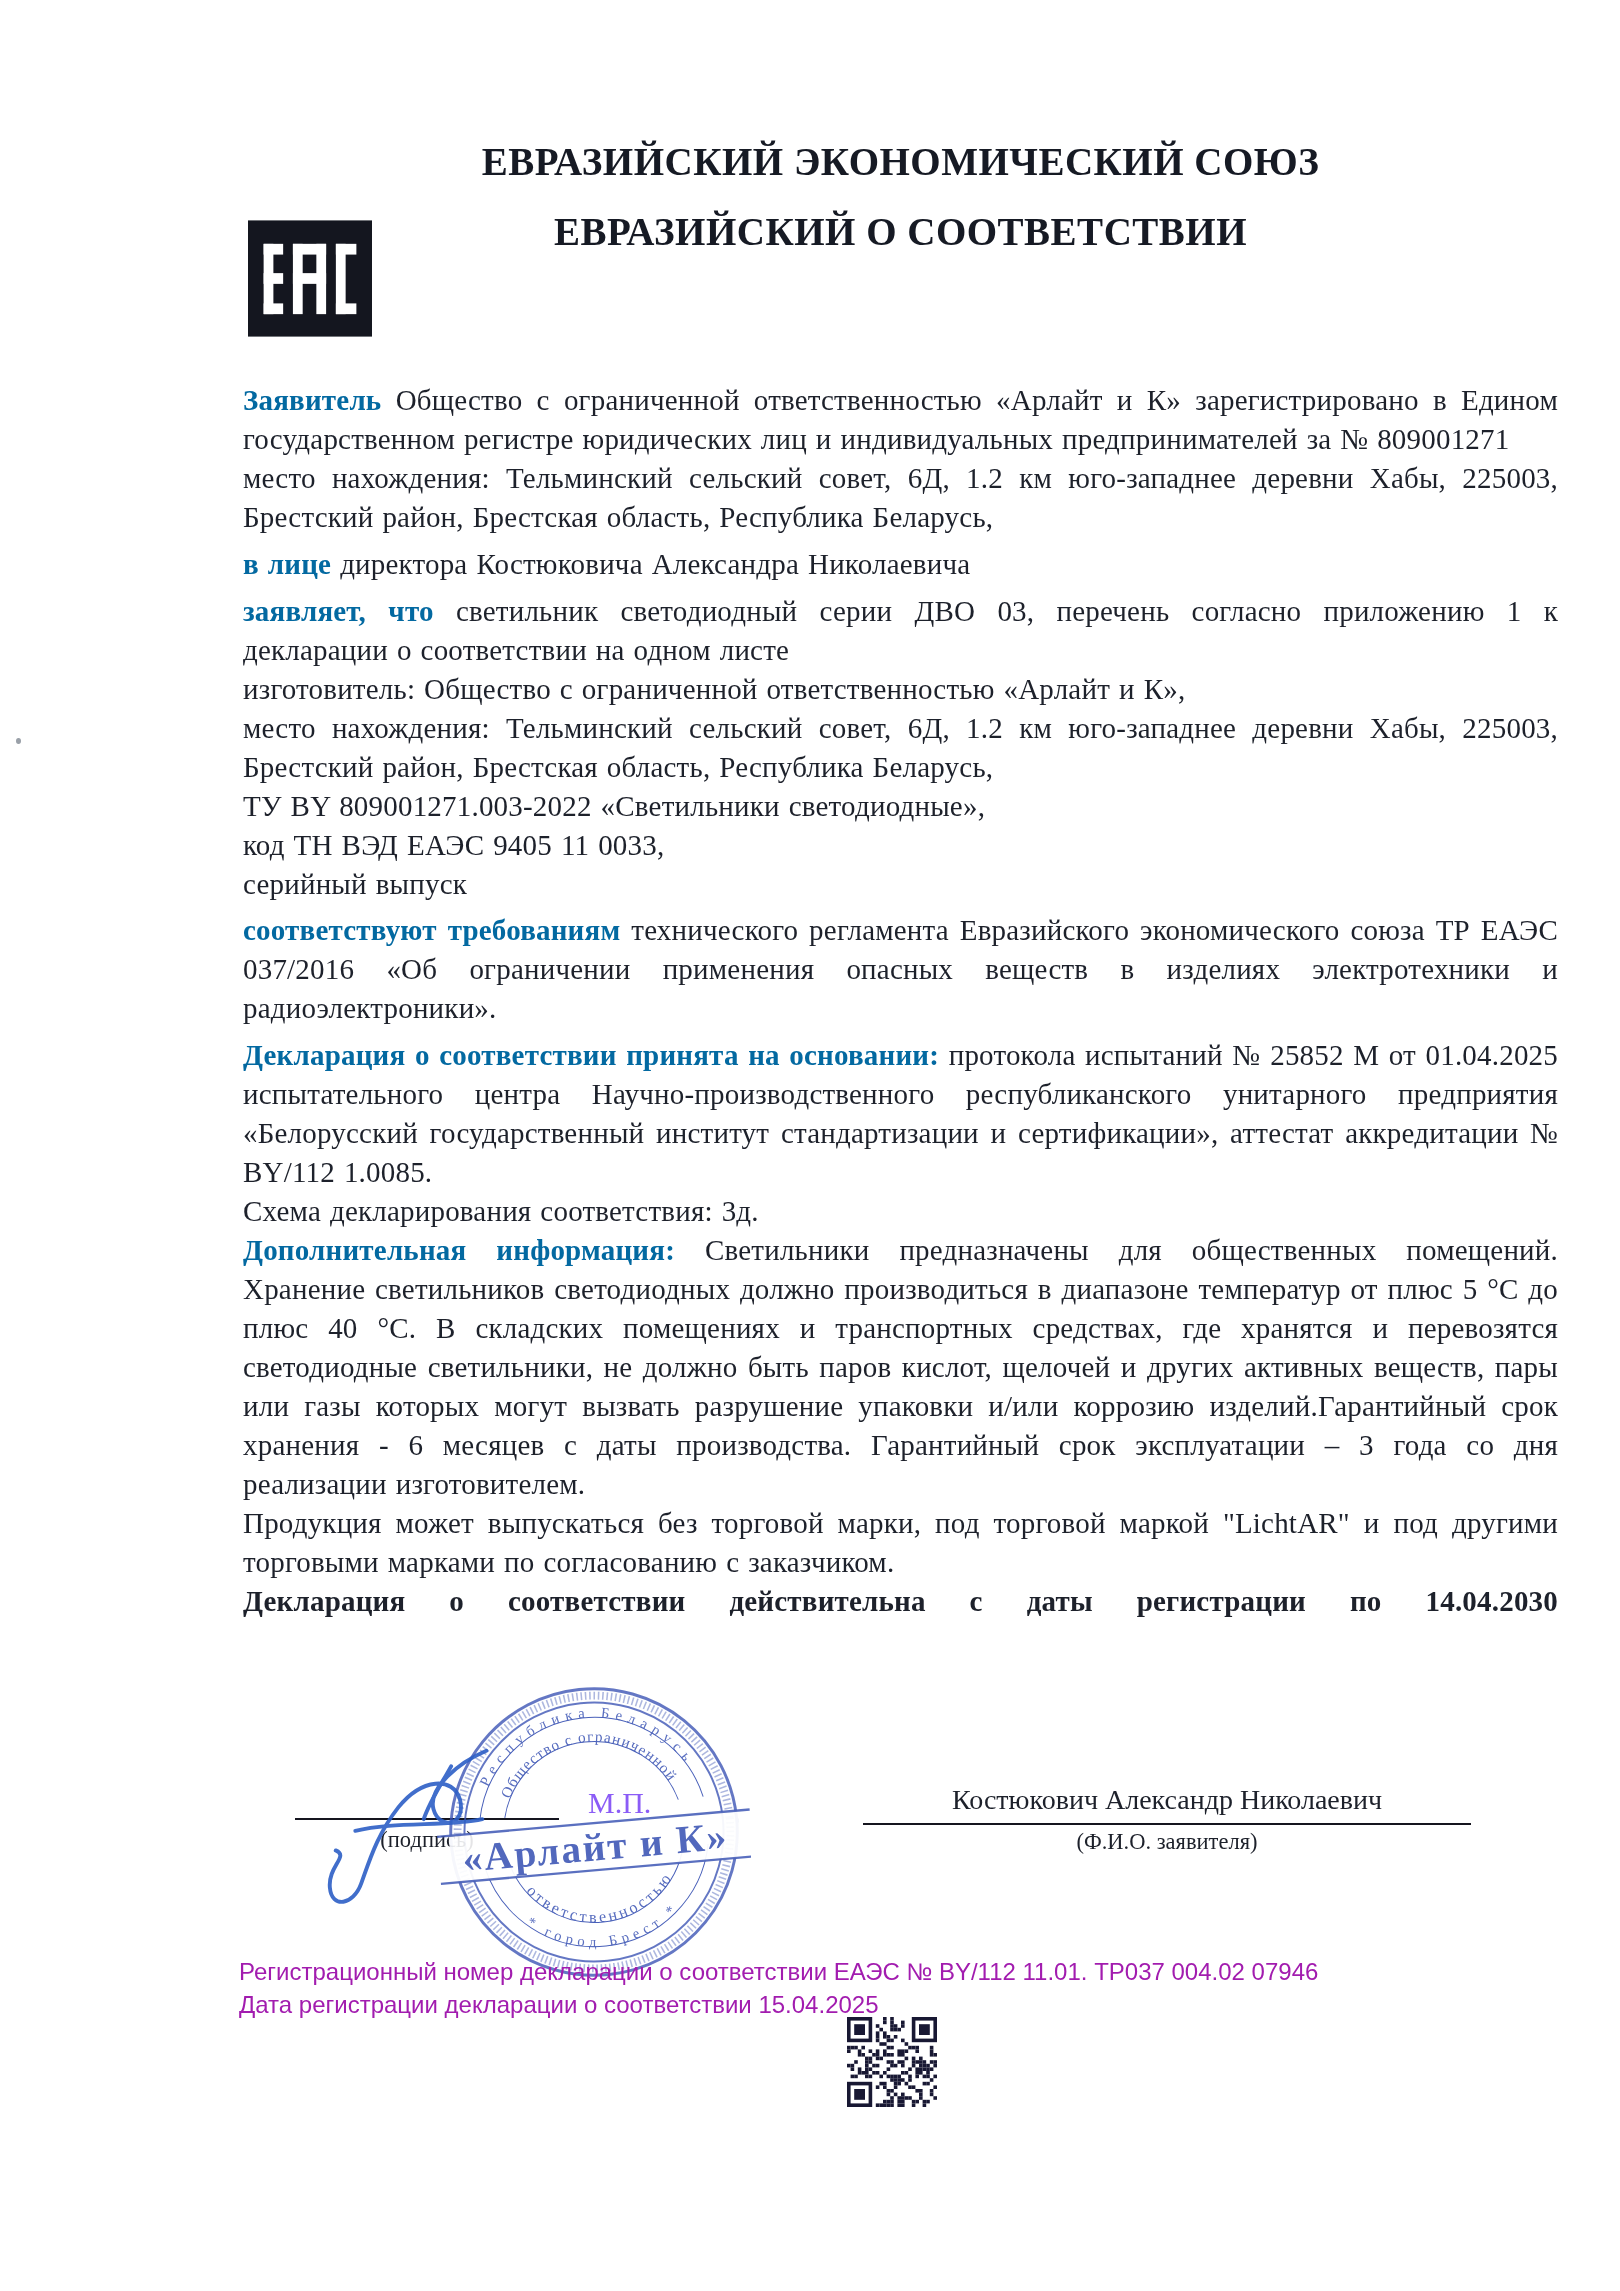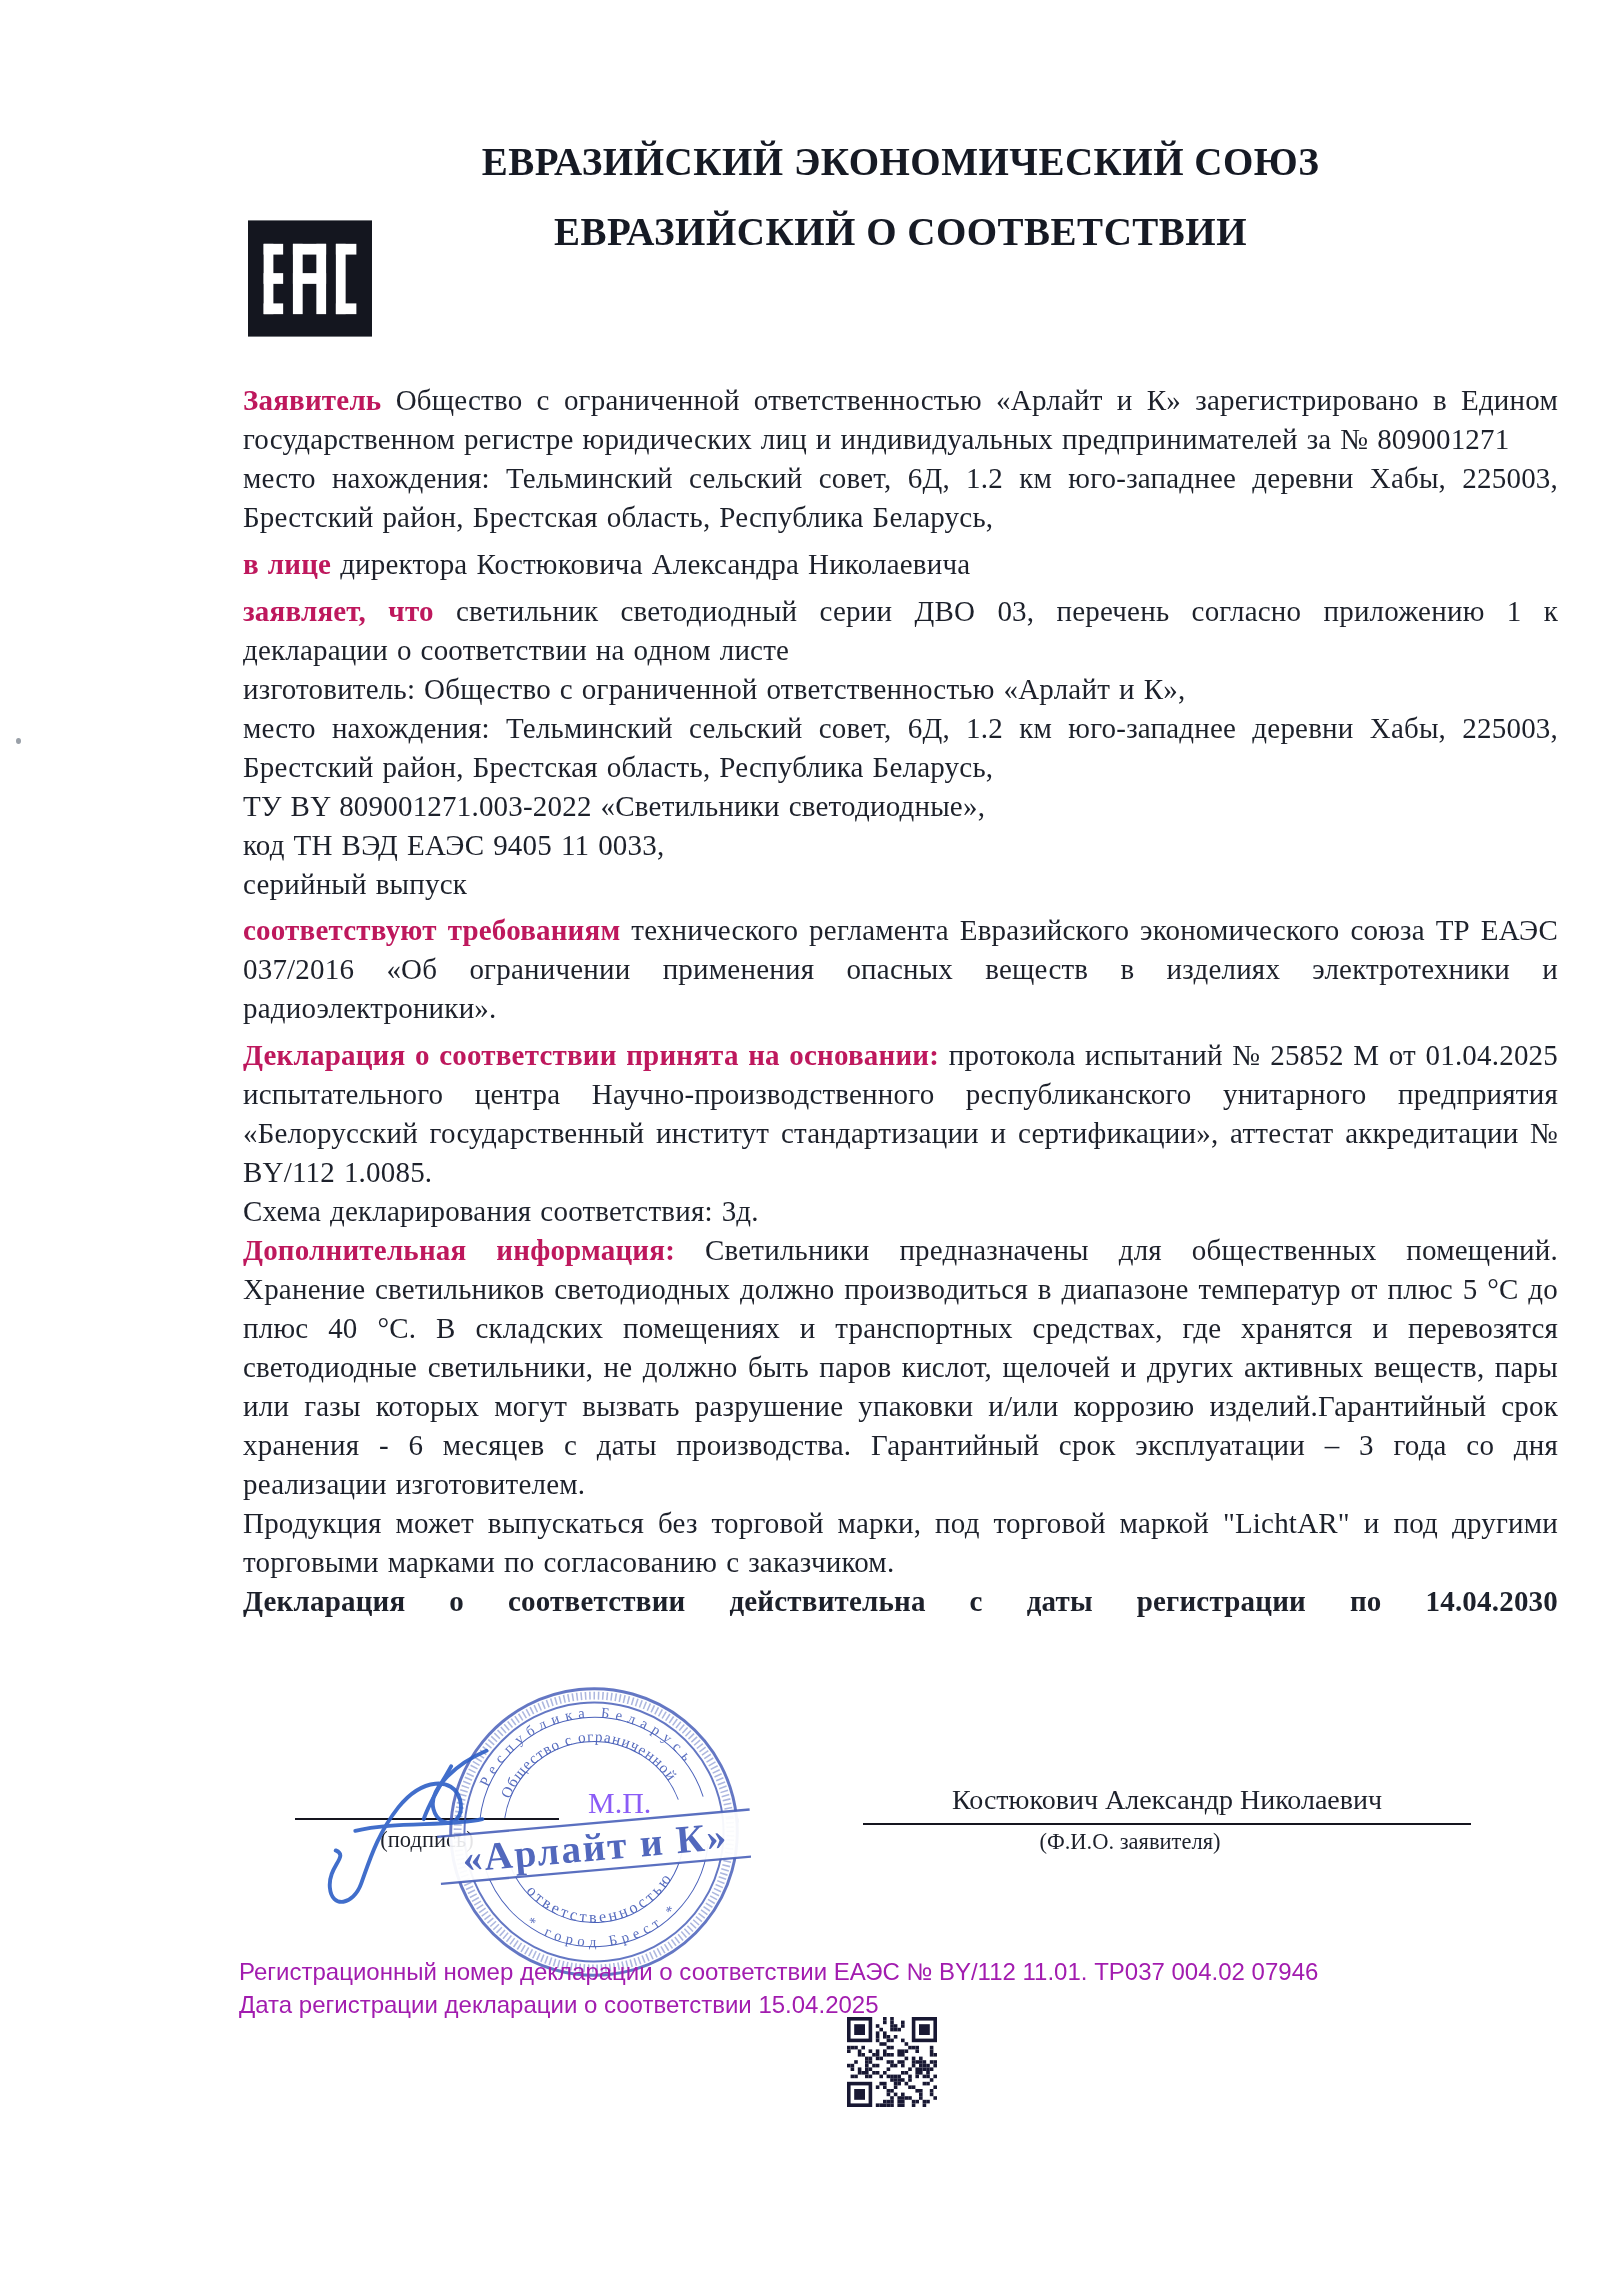--- a/index.html
+++ b/index.html
@@ -23,30 +23,30 @@
   
   .eac-logo{position:absolute;left:248px;top:220px;width:124px;height:117px;}
   
   .doc-body{
     position:absolute;left:243px;top:381px;width:1315px;
     font-size:29px;line-height:39px;text-align:justify;
     letter-spacing:0.2px;word-spacing:1.5px;
   }
   .doc-body p{margin:0;}
   .doc-body p.gap{margin-top:7.8px;}
-  .doc-body b{font-weight:bold;color:#be185d;}
+  .doc-body b{font-weight:bold;color:#0369a1;}
   .validity-l1{font-weight:bold;text-align:justify;text-align-last:justify;margin-top:9.8px;}
   .validity-l2{font-weight:bold;}
   
   .mp-label{position:absolute;left:588px;top:1786px;font-size:30px;color:#8b5cf6;}
   .sign-line{position:absolute;left:295px;top:1818px;width:264px;border-top:2.9px solid #15151f;}
   .sign-caption{position:absolute;left:295px;top:1827px;width:264px;text-align:center;font-size:22.5px;}
   .fio-name{position:absolute;left:863px;top:1784px;width:608px;text-align:center;font-size:28px;white-space:nowrap;}
   .fio-line{position:absolute;left:863px;top:1823px;width:608px;border-top:2.9px solid #15151f;}
-  .fio-caption{position:absolute;left:826px;top:1829px;width:608px;text-align:center;font-size:22.5px;}
+  .fio-caption{position:absolute;left:863px;top:1829px;width:608px;text-align:center;font-size:22.5px;}
   
   .stamp{position:absolute;left:437px;top:1675px;width:314px;height:314px;opacity:0.93;}
   .signature-ink{position:absolute;left:304px;top:1737px;width:216px;height:176px;}
   
   .footer-line{
     position:absolute;left:239px;width:1315px;
     font-family:"Liberation Sans", sans-serif;
     font-size:24px;color:#a21caf;white-space:nowrap;
   }
   .footer-reg{top:1958px;}

